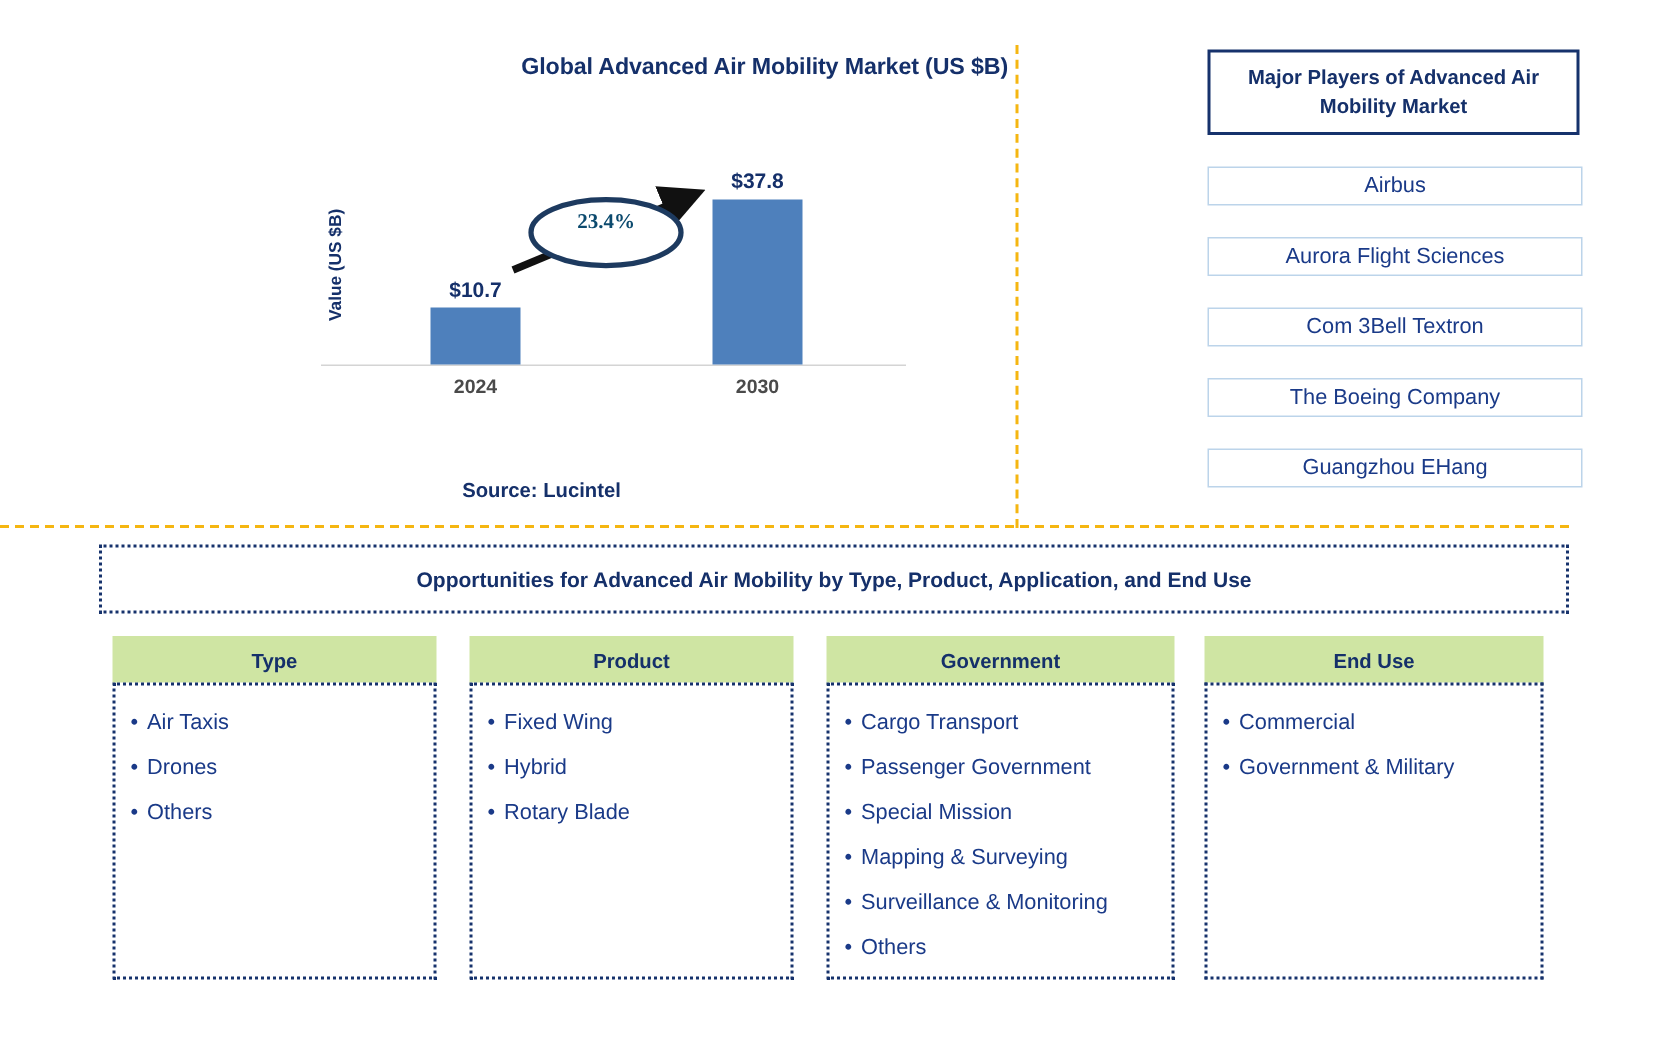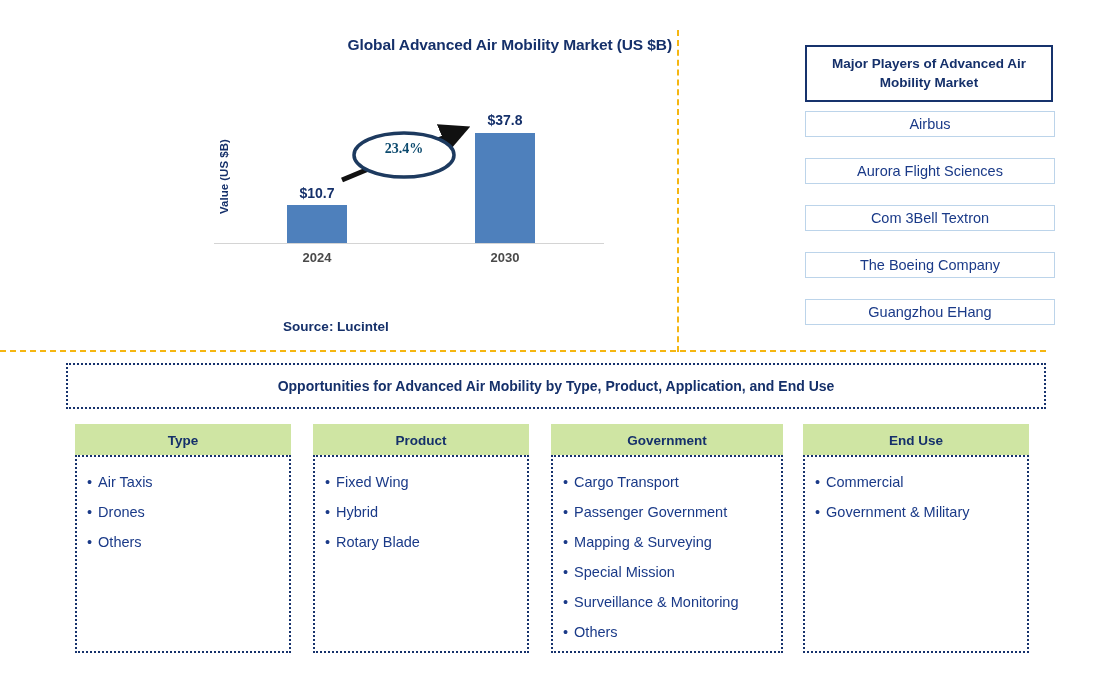--- a/index.html
+++ b/index.html
@@ -129,20 +129,21 @@
 
   .source {
     position: absolute;
     left: 0px;
     top: 319px;
     width: 672px;
     text-align: center;
     font-size: 13.5px;
     font-weight: bold;
     color: #15306a;
+    padding-left: 25px;
   }
 
   
   .players-panel {
     position: absolute;
     left: 805px;
     top: 0;
     width: 250px;
   }
   .players-title {
@@ -155,21 +156,20 @@
     display: flex;
     align-items: center;
     justify-content: center;
     text-align: center;
     font-size: 13.5px;
     font-weight: bold;
     color: #15306a;
     line-height: 1.35;
     box-sizing: border-box;
     background: #ffffff;
-    margin-top: 12px;
   }
   .player-box {
     position: absolute;
     left: 0px;
     width: 250px;
     height: 26px;
     border: 1px solid #bcd4ea;
     box-sizing: border-box;
     display: flex;
     align-items: center;
@@ -302,22 +302,22 @@
 
 <div class="col-body c1">
   <div class="bullet-item">Fixed Wing</div>
   <div class="bullet-item">Hybrid</div>
   <div class="bullet-item">Rotary Blade</div>
 </div>
 
 <div class="col-body c2">
   <div class="bullet-item">Cargo Transport</div>
   <div class="bullet-item">Passenger Government</div>
+  <div class="bullet-item">Special Mission</div>
   <div class="bullet-item">Mapping &amp; Surveying</div>
-  <div class="bullet-item">Special Mission</div>
   <div class="bullet-item">Surveillance &amp; Monitoring</div>
   <div class="bullet-item">Others</div>
 </div>
 
 <div class="col-body c3">
   <div class="bullet-item">Commercial</div>
   <div class="bullet-item">Government &amp; Military</div>
 </div>
 
 </body></html>

